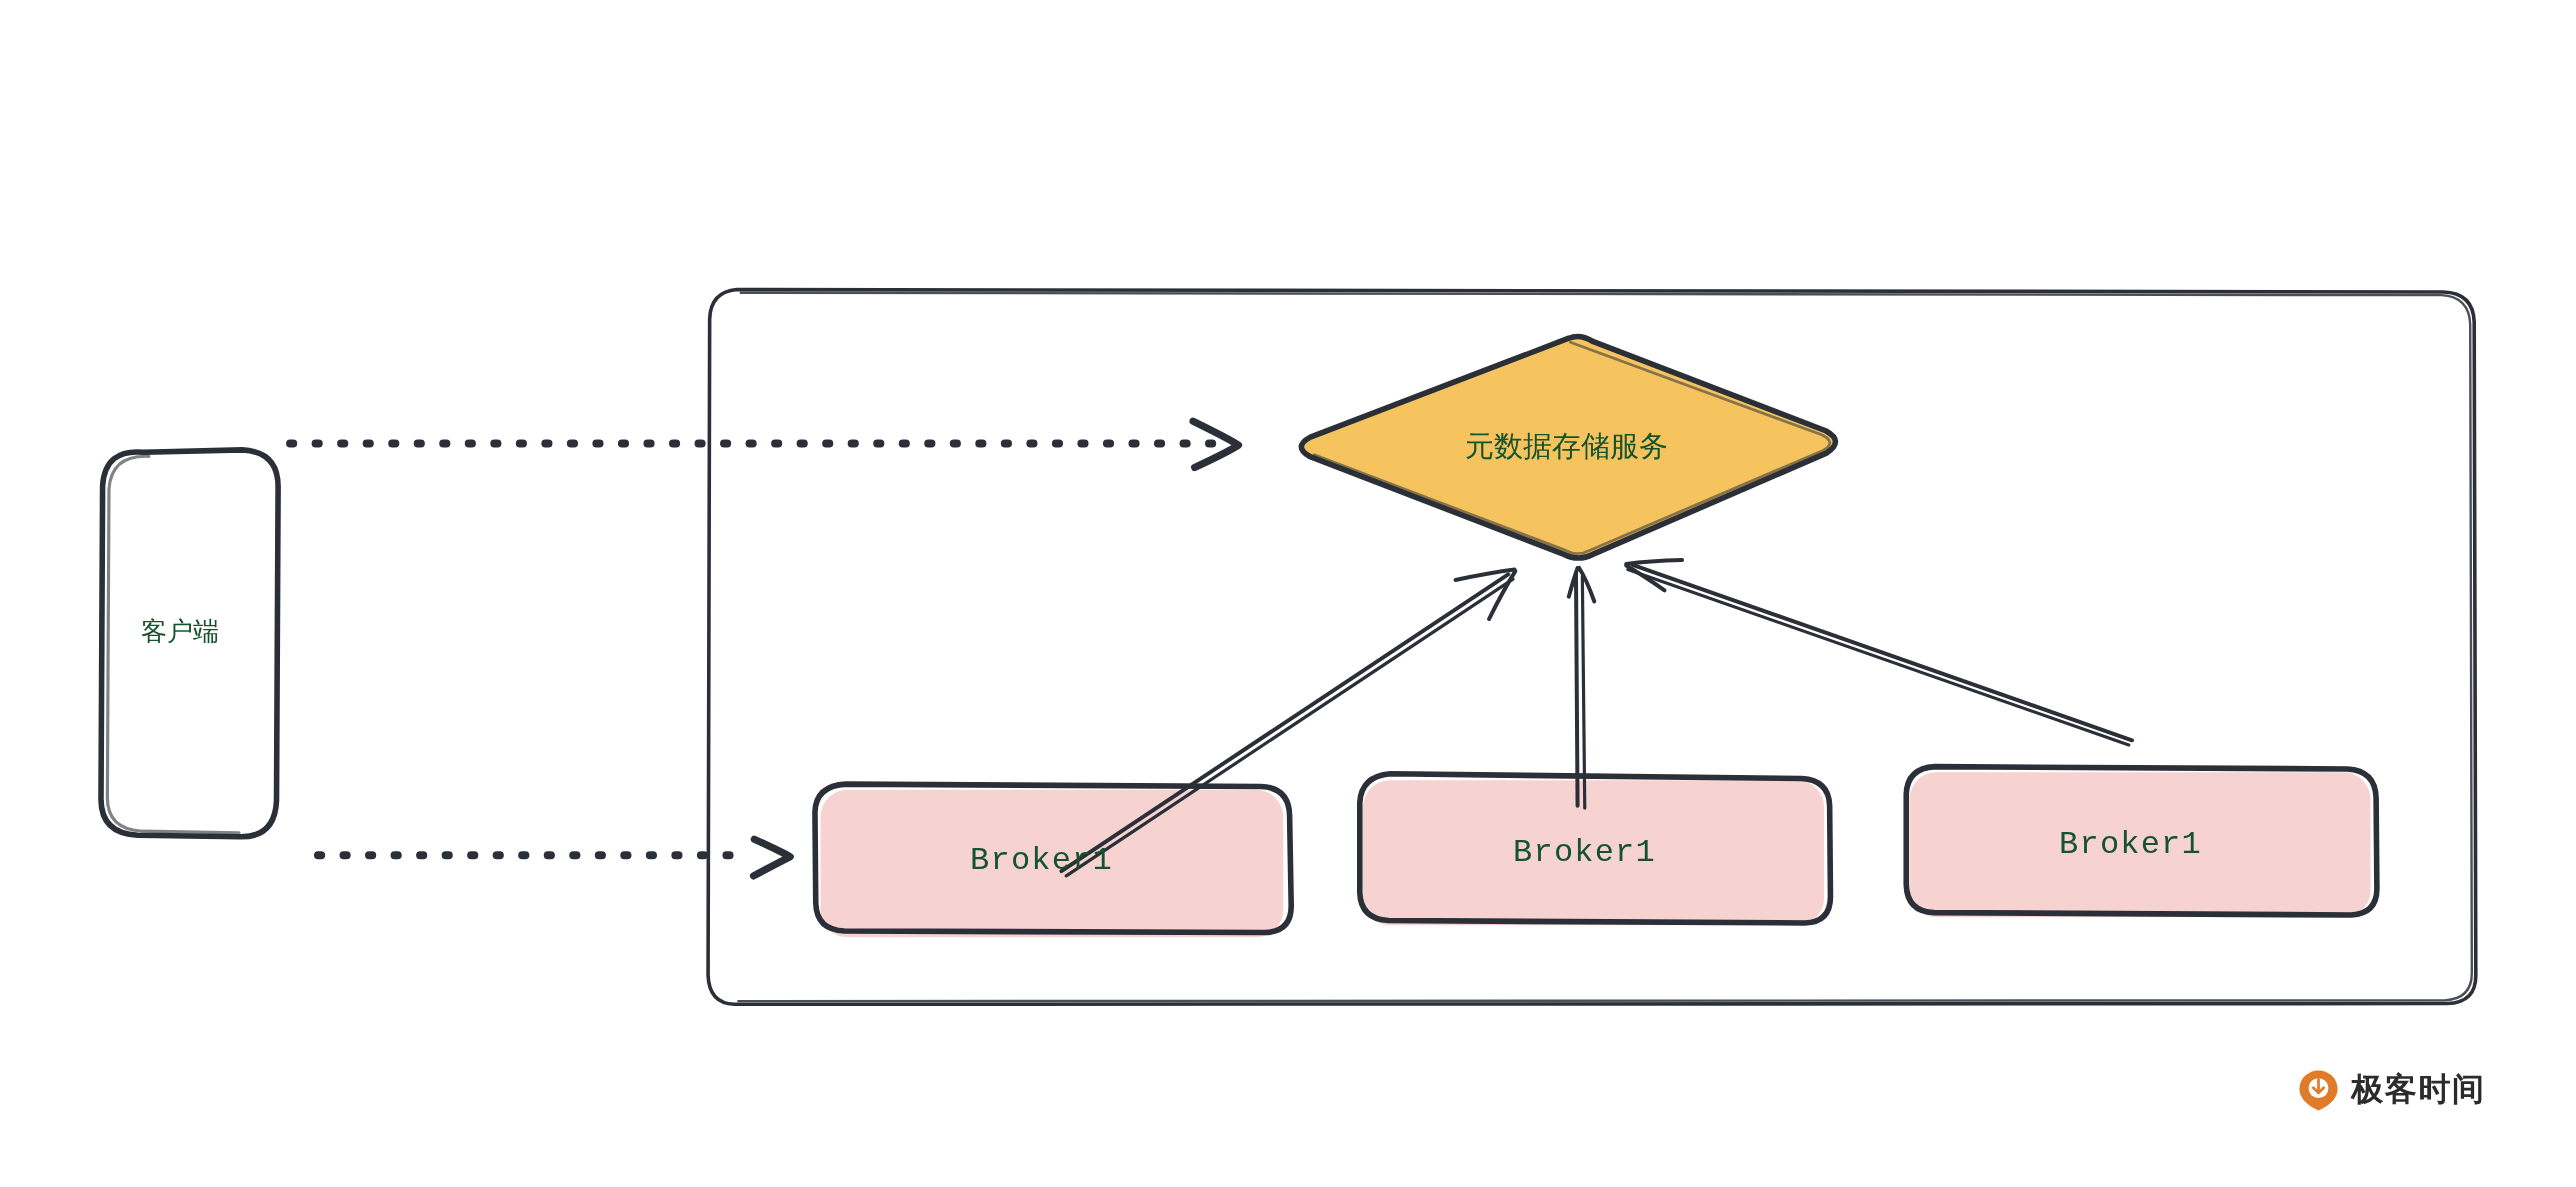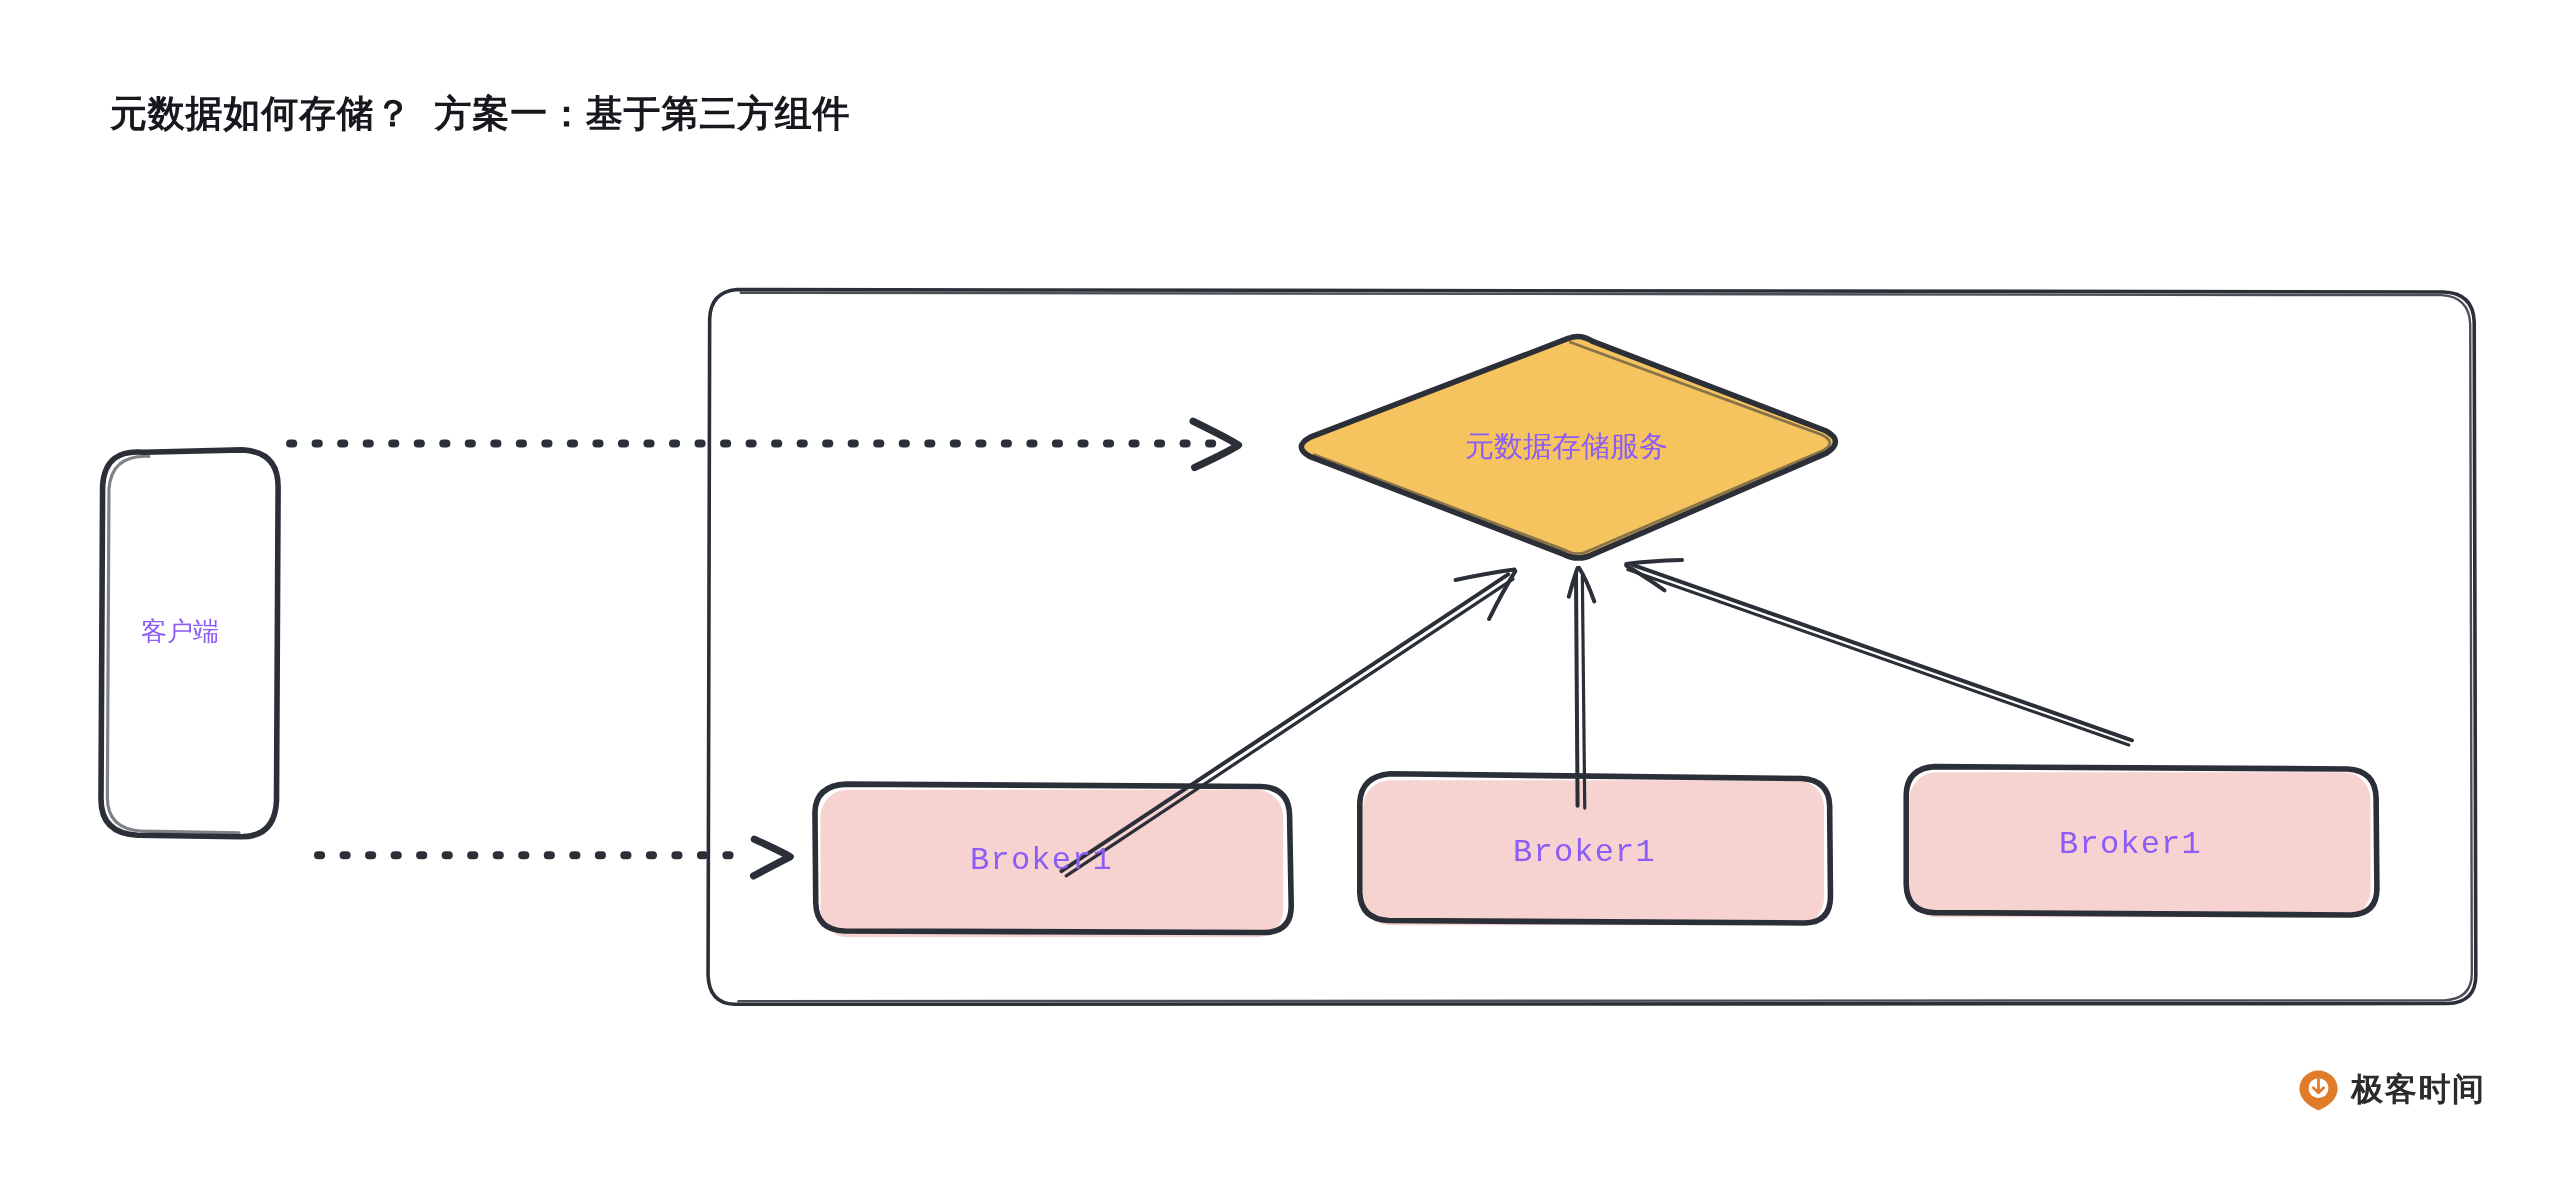--- a/index.html
+++ b/index.html
@@ -30,21 +30,21 @@
     top: 89px;
     font-size: 37px;
     font-weight: 700;
     color: #16181d;
     letter-spacing: 0.8px;
     white-space: pre;
     font-family: "Liberation Sans", "DejaVu Sans", sans-serif;
   }
   .node-label {
     position: absolute;
-    color: #8b5cf6;
+    color: #14532d;
     white-space: pre;
     text-align: center;
     pointer-events: none;
   }
   .label-client {
     left: 96px;
     top: 614px;
     width: 168px;
     font-size: 26px;
     font-family: Liberation Serif, serif;
@@ -86,21 +86,20 @@
     letter-spacing: 1.6px;
     white-space: pre;
     font-family: "Liberation Sans", "DejaVu Sans", sans-serif;
   }
 </style>
 </head>
 <body>
 
 <div id="canvas">
 
-  <div class="title-text">元数据如何存储？  方案一：基于第三方组件</div>
 
   <svg id="diagram-svg" viewBox="0 0 3228 1488">
 
     <g>
       <path d="M 923 363
                L 3062 366
                Q 3100 367 3101 404
                L 3103 1221
                Q 3104 1257 3067 1258
                L 920 1259

